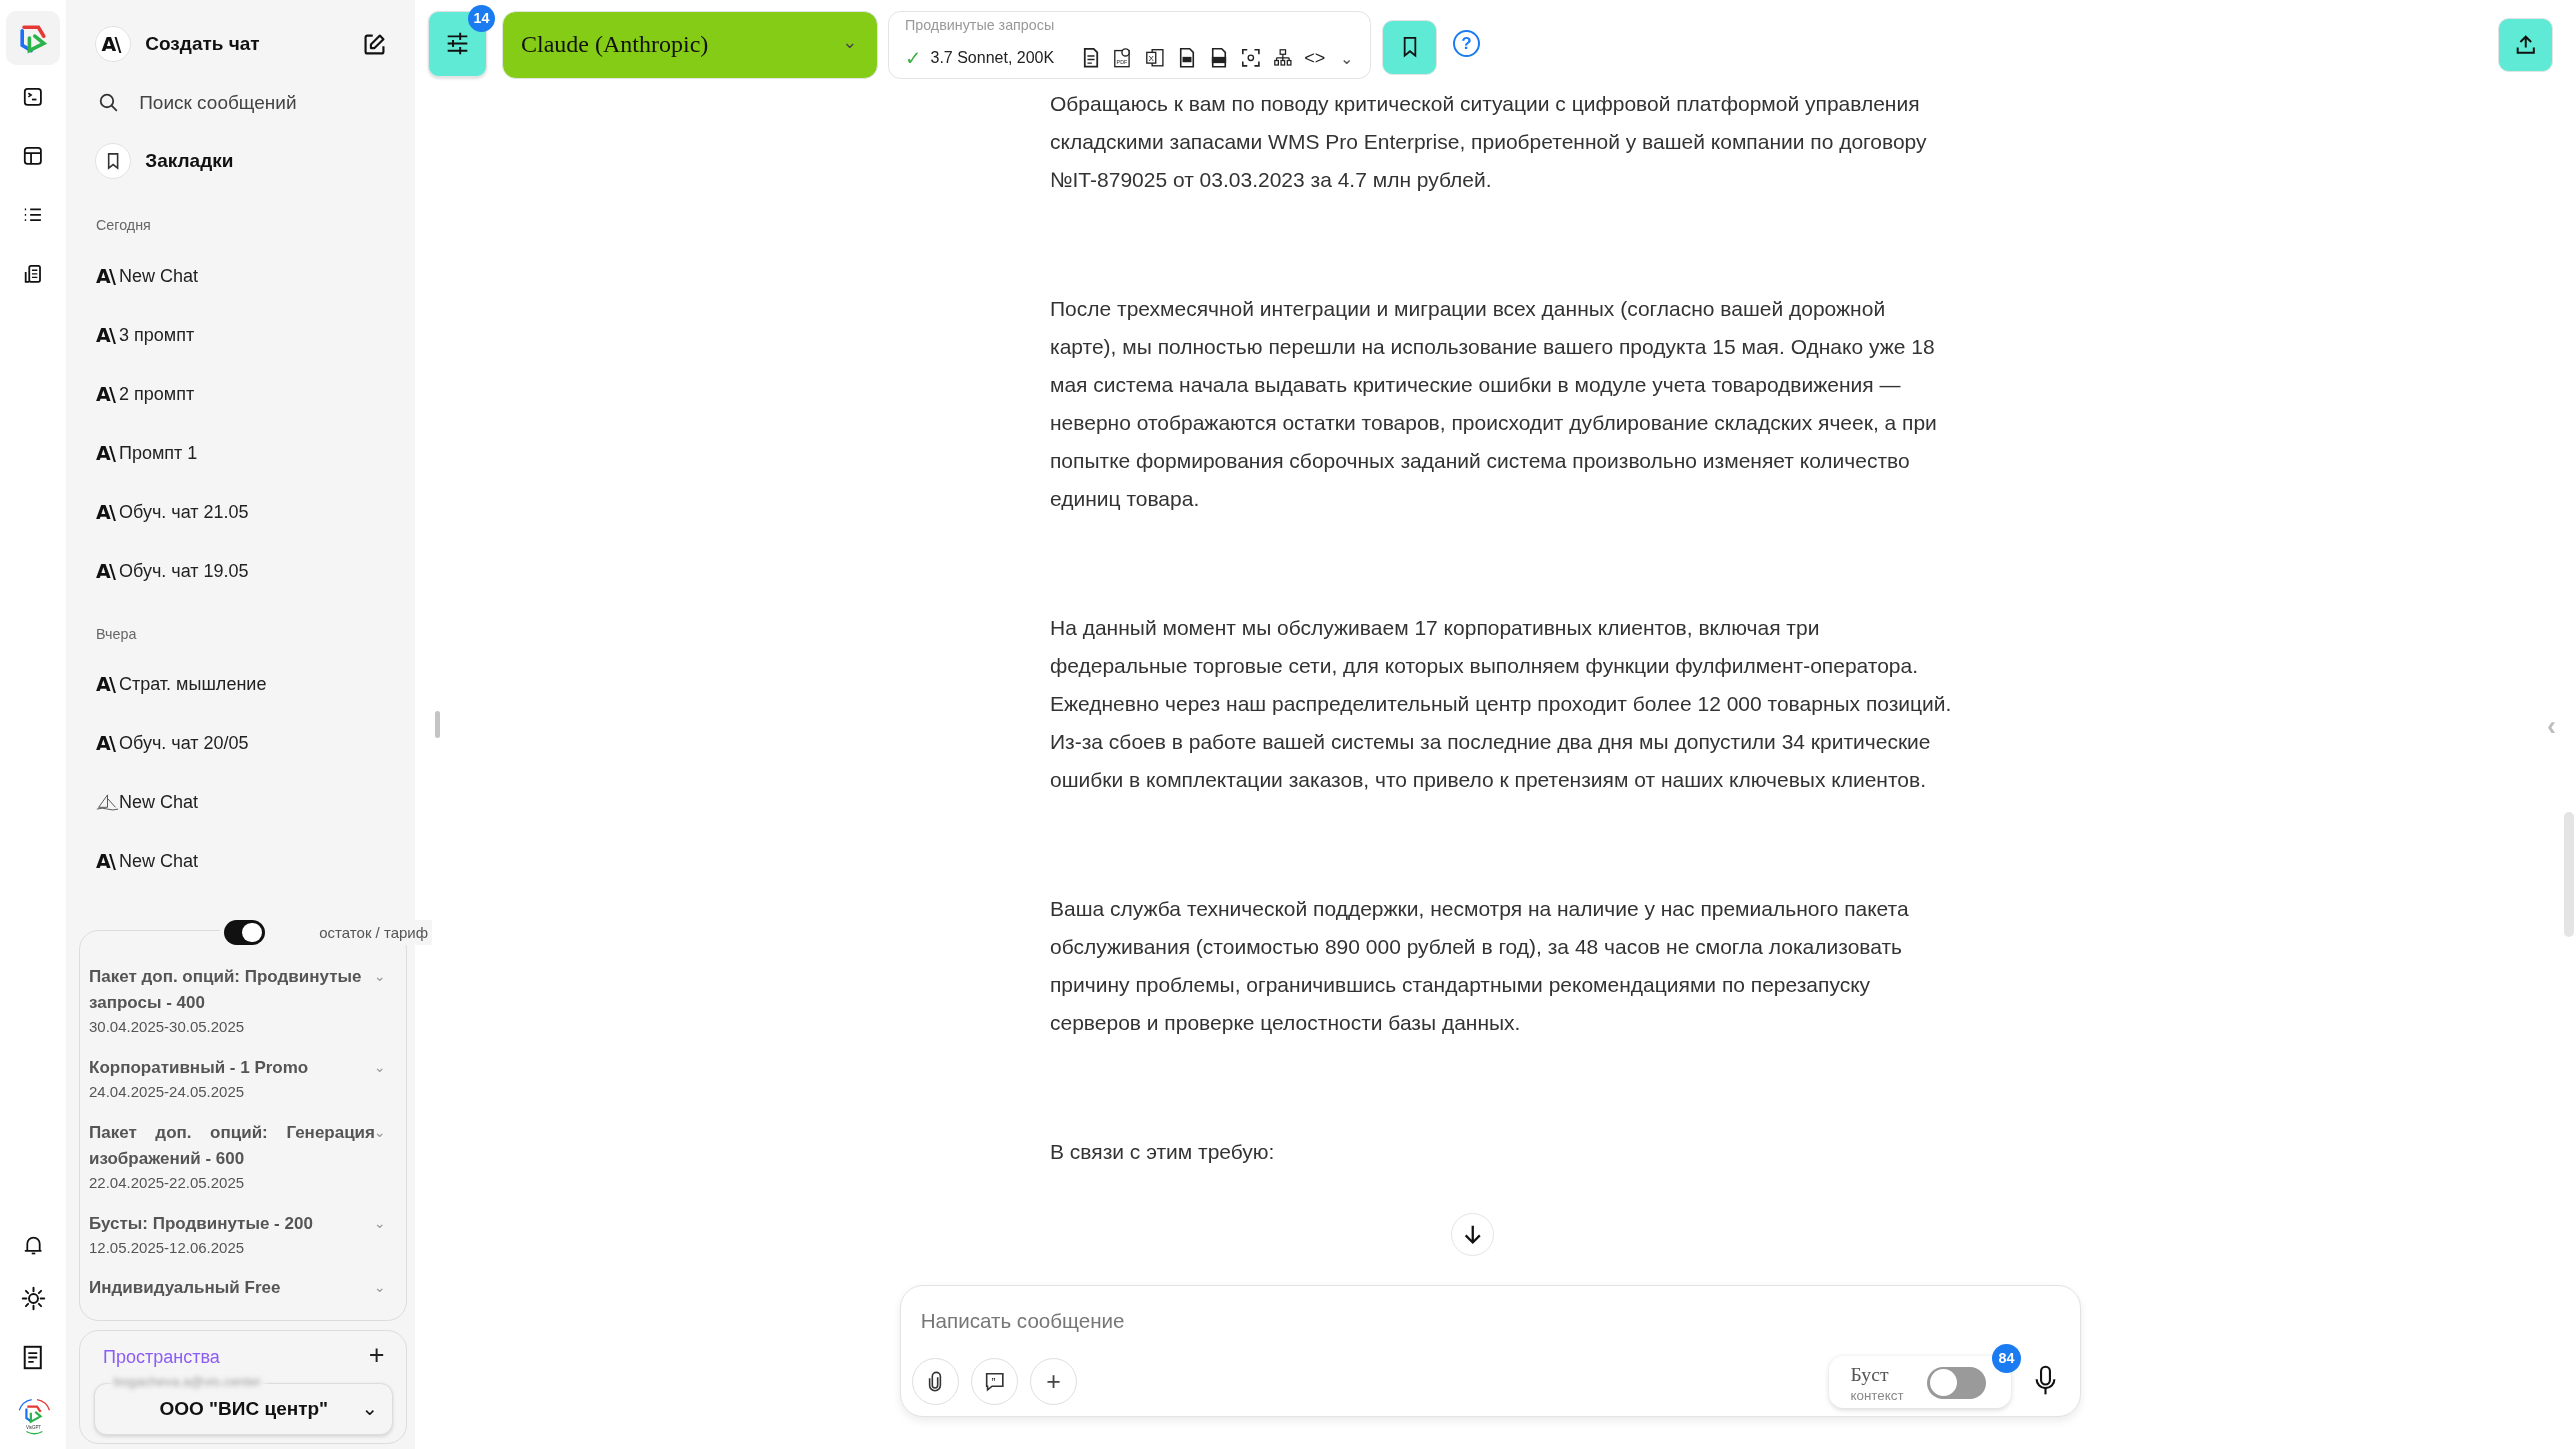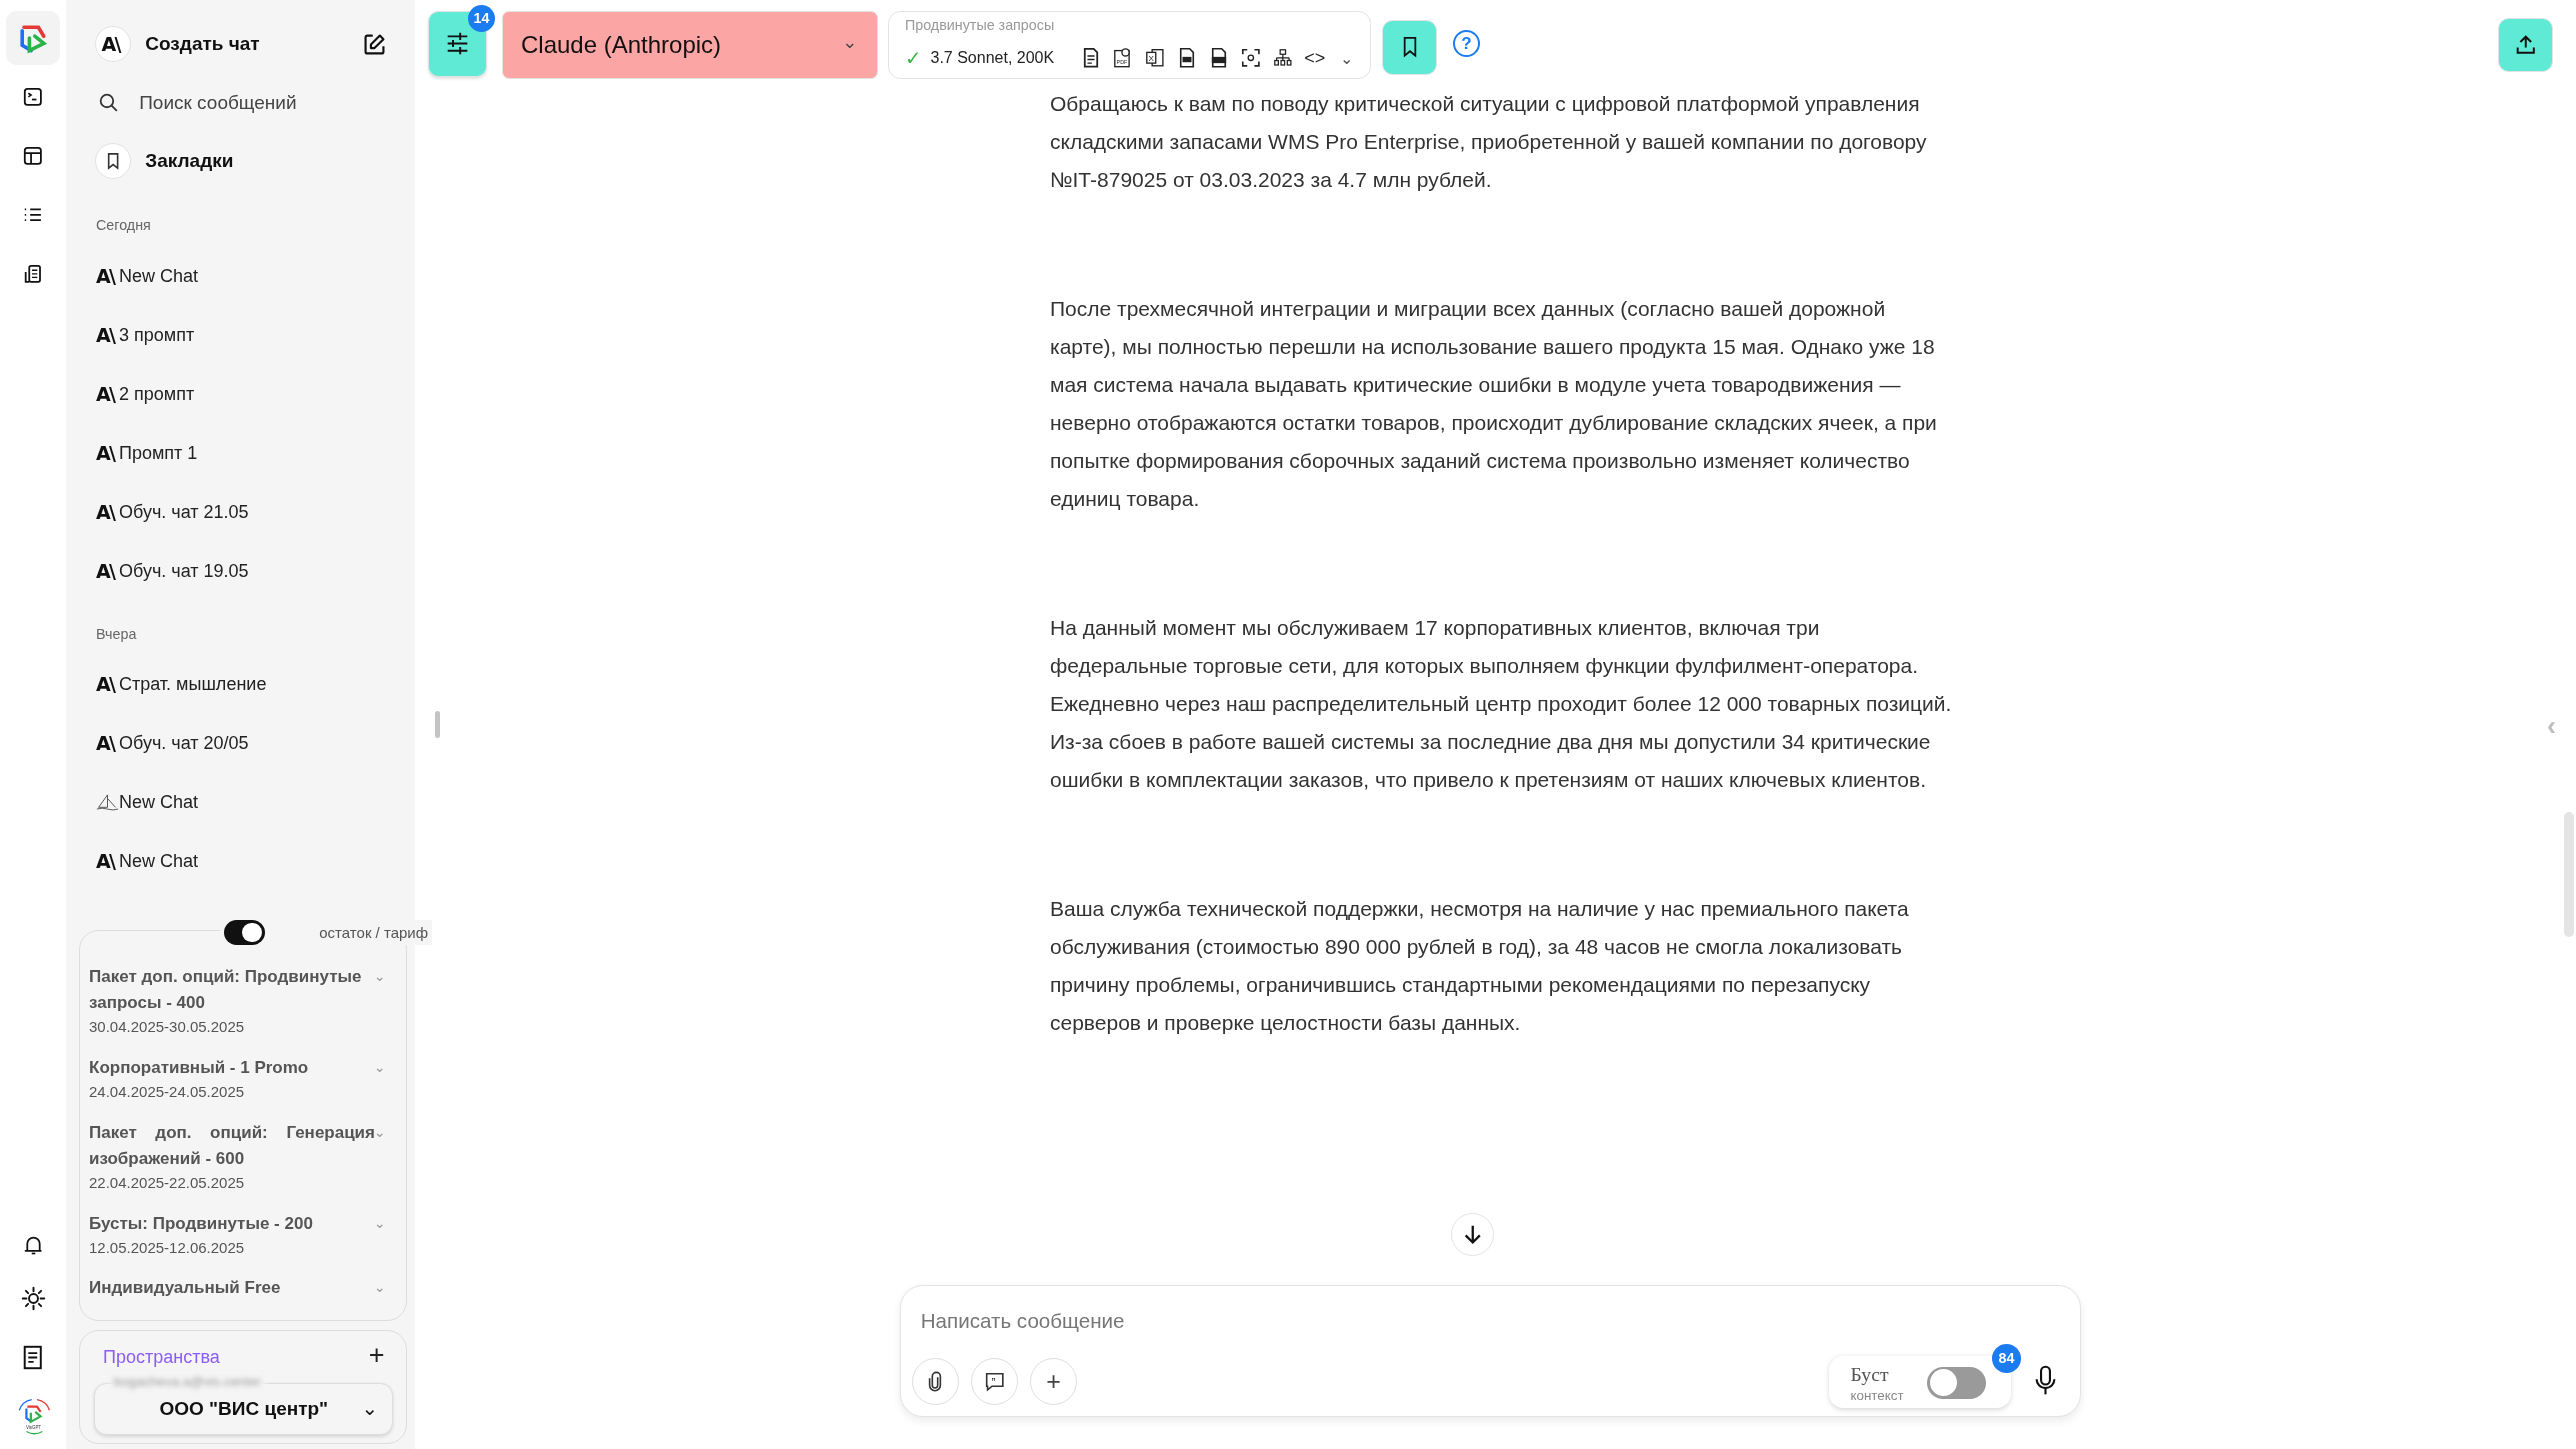--- a/index.html
+++ b/index.html
@@ -39,21 +39,21 @@
   .spaces-title { position: absolute; left: 23px; top: 16px; font-size: 18px; color: #8b5cf6; }
   .spaces-plus { position: absolute; right: 21.5px; top: 9px; font-size: 27px; color: #222; font-weight: 300; }
   .spaces-email { position: absolute; left: 30px; top: 43px; font-size: 13.4px; color: #999; filter: blur(2.7px); background:#f5f5f5; padding: 0 3.6px; z-index: 2; }
   .spaces-select { position: absolute; left: 14.3px; top: 52px; width: 299px; height: 52px; border: 0.9px solid #dcdcdc; border-radius: 12.5px; background: #f5f5f5; box-shadow: 0 1.8px 3.6px rgba(0,0,0,0.12); display:flex; align-items:center; justify-content:center; }
   .spaces-select .v { font-size: 19px; font-weight: bold; color: #111; }
   .spaces-select .chev { position: absolute; right: 14.3px; top: 12.5px; font-size: 19.7px; color:#111; }
 
   
   .btn-box { position: absolute; border: 0.9px solid #e3e3e3; border-radius: 10.7px; background: #5eead4; display:flex; align-items:center; justify-content:center;text-align:right; }
   .badge { position: absolute; background: #1a7cf0; color: #fff; border-radius: 50%; font-size: 14.3px; font-weight: bold; display:flex; align-items:center; justify-content:center; }
-  .model-sel { position: absolute; left: 502px; top: 10.7px; width: 376px; height: 68px; border: 0.9px solid #e3e3e3; border-radius: 7px; background:#fca5a5; }
+  .model-sel { position: absolute; left: 502px; top: 10.7px; width: 376px; height: 68px; border: 0.9px solid #e3e3e3; border-radius: 14px; background:#84cc16;font-family:Liberation Serif, serif; }
   .model-sel .name { position: absolute; left: 18px; top: 19.7px; font-size: 24px; color: #111; }
   .model-sel .chev { position: absolute; right: 19.7px; top: 19.7px; font-size: 18px; color: #444; }
   .adv { position: absolute; left: 888px; top: 10.7px; width: 483px; height: 68px; border: 0.9px solid #e3e3e3; border-radius: 12.5px; background:#fff; }
   .adv .cap { position: absolute; left: 16px; top: 5.4px; font-size: 14.3px; color: #999; }
   .adv .row { position: absolute; left: 16px; top: 34px; display:flex; align-items:center; gap: 9px; }
   .adv .check { color: #3cb043; font-size: 19.7px; font-weight: bold; }
   .adv .mtext { font-size: 16px; color: #222; margin-right: 16px; }
   .ficon { width: 23px; height: 25px; display:flex; align-items:center; justify-content:center; font-size: 8px; color:#222; }
 
   
@@ -338,20 +338,21 @@
       <path d="M12 3 V15 M6 9 L12 3 L18 9" stroke="#111" stroke-width="2.2" fill="none"></path>
       <path d="M3 15 V21 H21 V15" stroke="#111" stroke-width="2.2" fill="none"></path>
     </svg>
 </div>
 
 <div class="content">
   <p class="para">Обращаюсь к вам по поводу критической ситуации с цифровой платформой управления складскими запасами WMS Pro Enterprise, приобретенной у вашей компании по договору №IT-879025 от 03.03.2023 за 4.7 млн рублей.</p>
   <p class="para">После трехмесячной интеграции и миграции всех данных (согласно вашей дорожной карте), мы полностью перешли на использование вашего продукта 15 мая. Однако уже 18 мая система начала выдавать критические ошибки в модуле учета товародвижения — неверно отображаются остатки товаров, происходит дублирование складских ячеек, а при попытке формирования сборочных заданий система произвольно изменяет количество единиц товара.</p>
   <p class="para">На данный момент мы обслуживаем 17 корпоративных клиентов, включая три федеральные торговые сети, для которых выполняем функции фулфилмент-оператора. Ежедневно через наш распределительный центр проходит более 12 000 товарных позиций. Из-за сбоев в работе вашей системы за последние два дня мы допустили 34 критические ошибки в комплектации заказов, что привело к претензиям от наших ключевых клиентов.</p>
   <p class="para">Ваша служба технической поддержки, несмотря на наличие у нас премиального пакета обслуживания (стоимостью 890 000 рублей в год), за 48 часов не смогла локализовать причину проблемы, ограничившись стандартными рекомендациями по перезапуску серверов и проверке целостности базы данных.</p>
+  <p class="para">В связи с этим требую:</p>
 </div>
 
 <div class="scroll-down">
   <svg width="21.5" height="23" viewBox="0 0 24 26">
       <path d="M12 3 V22 M4 14 L12 22 L20 14" stroke="#111" stroke-width="2.6" fill="none"></path>
     </svg>
 </div>
 
 <div class="collapse-left"></div>
 <div class="collapse-right">‹</div>

